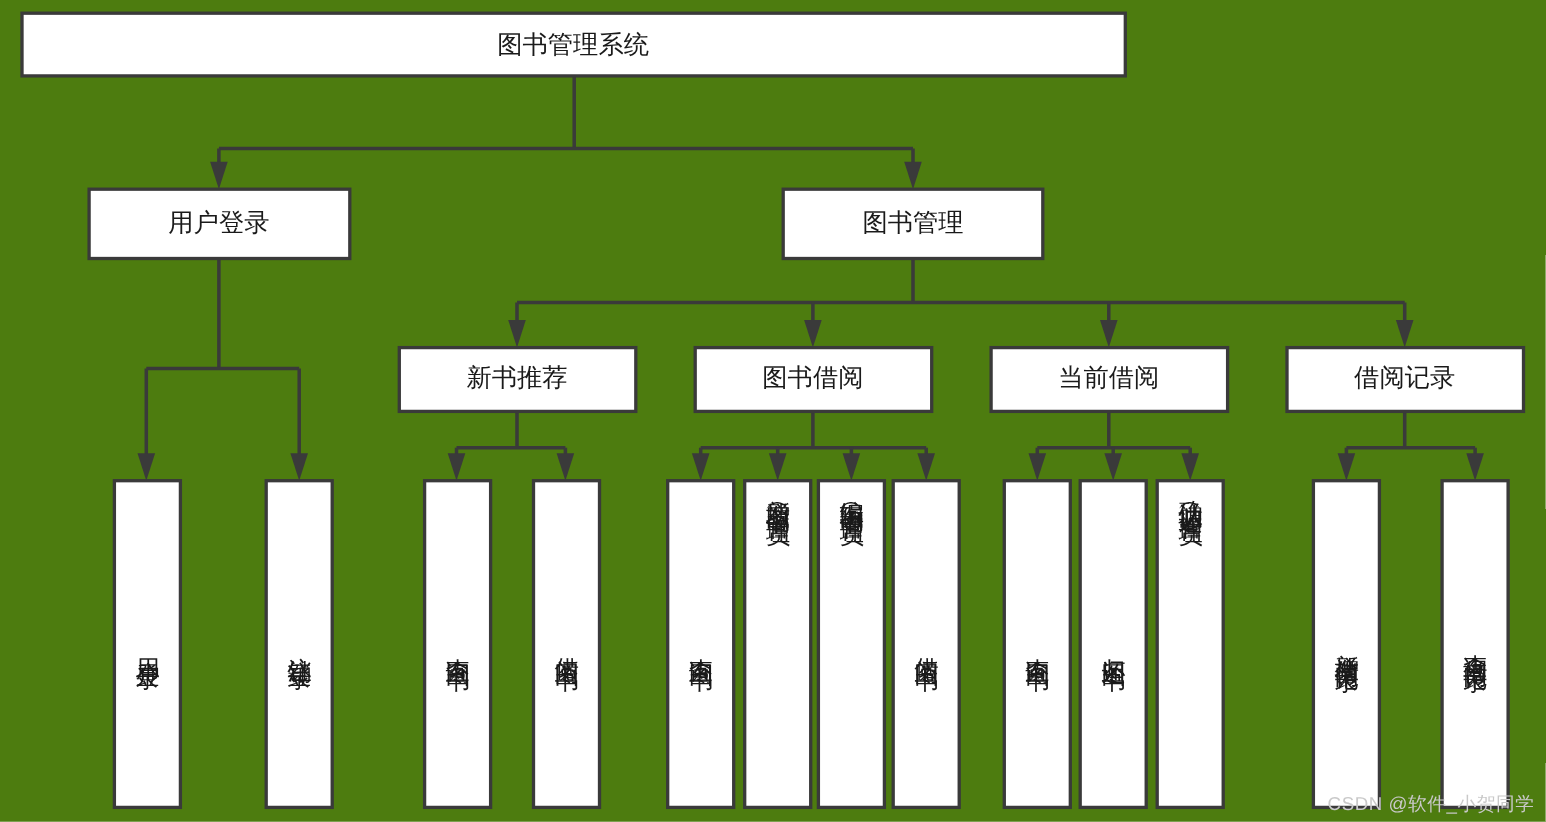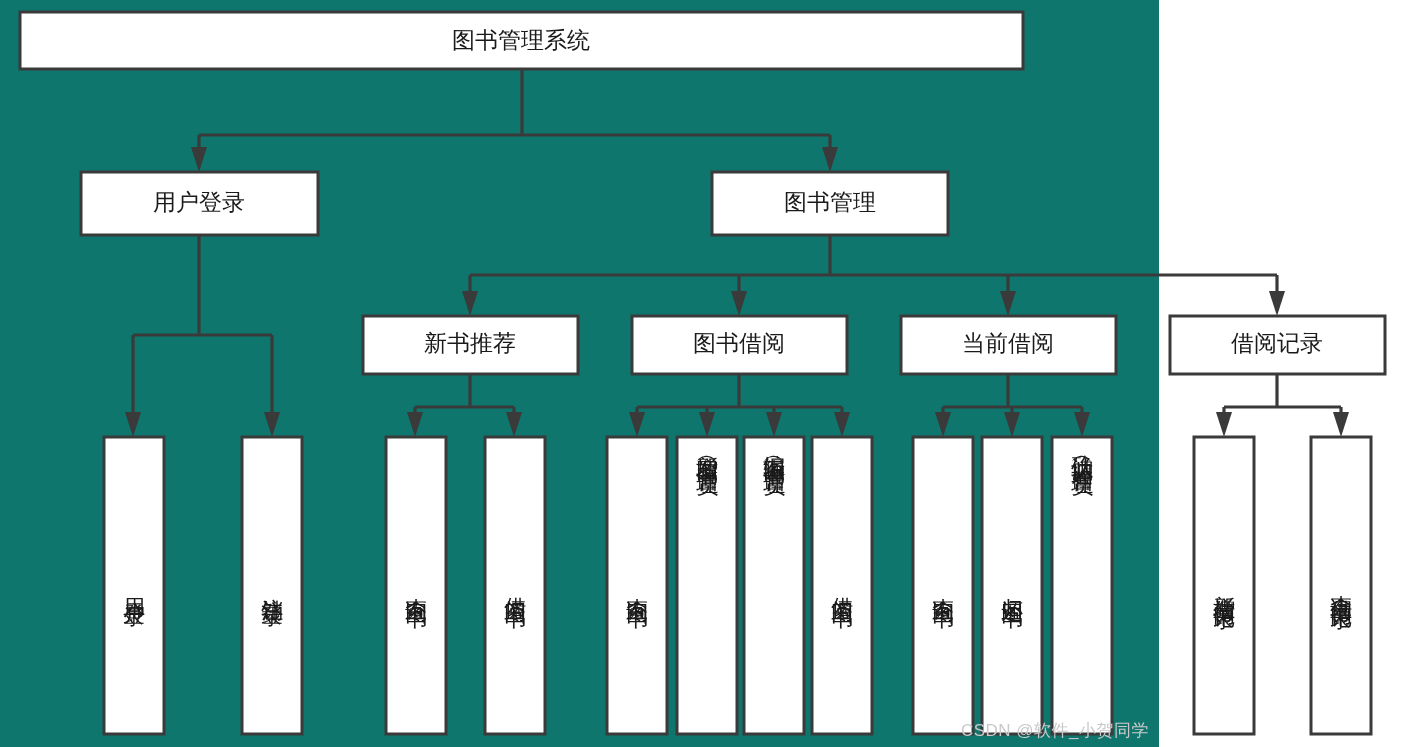--- a/index.html
+++ b/index.html
@@ -8,23 +8,23 @@
     background: #ffffff;
   }
   body {
     width: 1405px;
     height: 747px;
     font-family: "Liberation Sans", "DejaVu Sans", sans-serif;
     overflow: hidden;
   }
   #diagram-root {
     position: relative;
-    width: 1159px;
+    width: 1405px;
     height: 747px;
-    background: #0f766e;
+    background: #4d7c0f;
   }
   svg#tree-svg {
     position: absolute;
     left: 0;
     top: 0;
     width: 1405px;
     height: 747px;
     display: block;
   }
   .node-box {

